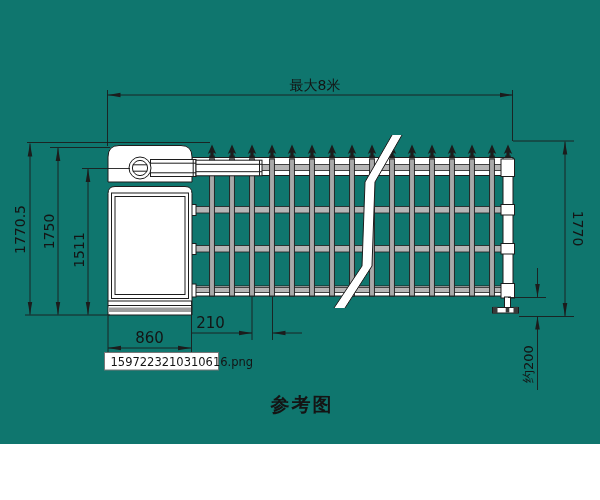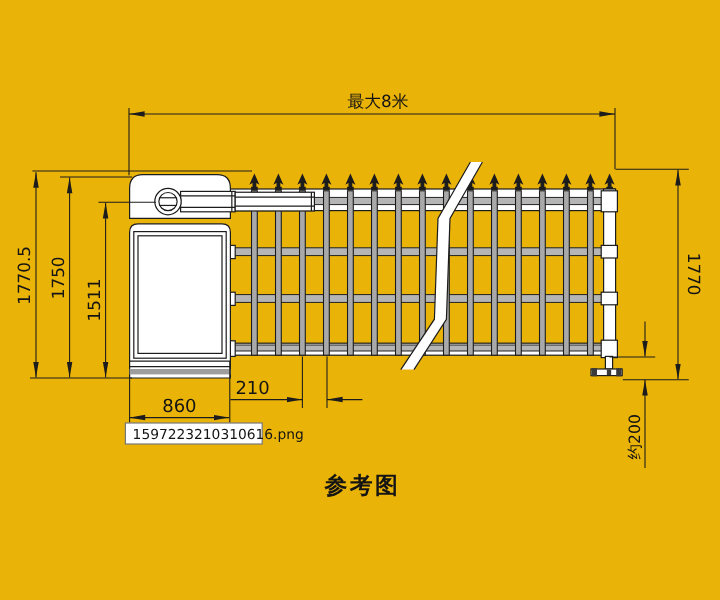--- a/index.html
+++ b/index.html
@@ -1,17 +1,17 @@
 <!DOCTYPE html>
 <html><head>
 <meta charset="utf-8">
 <style>
   html,body{margin:0;padding:0;background:#ffffff;}
   body{width:600px;height:500px;overflow:hidden;font-family:"DejaVu Sans","Liberation Sans",sans-serif;}
-  #canvas{width:600px;height:500px;position:relative;background:#eab308;}
+  #canvas{width:600px;height:444px;position:relative;background:#0f766e;}
   svg{display:block;}
   .ln{stroke:#1c1c1c;stroke-width:1;fill:none;}
   .thin{stroke:#1c1c1c;stroke-width:0.9;fill:none;}
   .dim{stroke:#1c1c1c;stroke-width:0.9;fill:none;}
   .white{fill:#ffffff;stroke:#1c1c1c;stroke-width:1;}
   .grayband{fill:#b5b5b5;stroke:#1c1c1c;stroke-width:0.8;}
   .grayfill{fill:#9e9e9e;stroke:none;}
   .picket{fill:#a9a9a9;stroke:#1c1c1c;stroke-width:0.9;}
   .finial{fill:#1c1c1c;stroke:none;}
   .dark{fill:#3a3a3a;stroke:none;}

